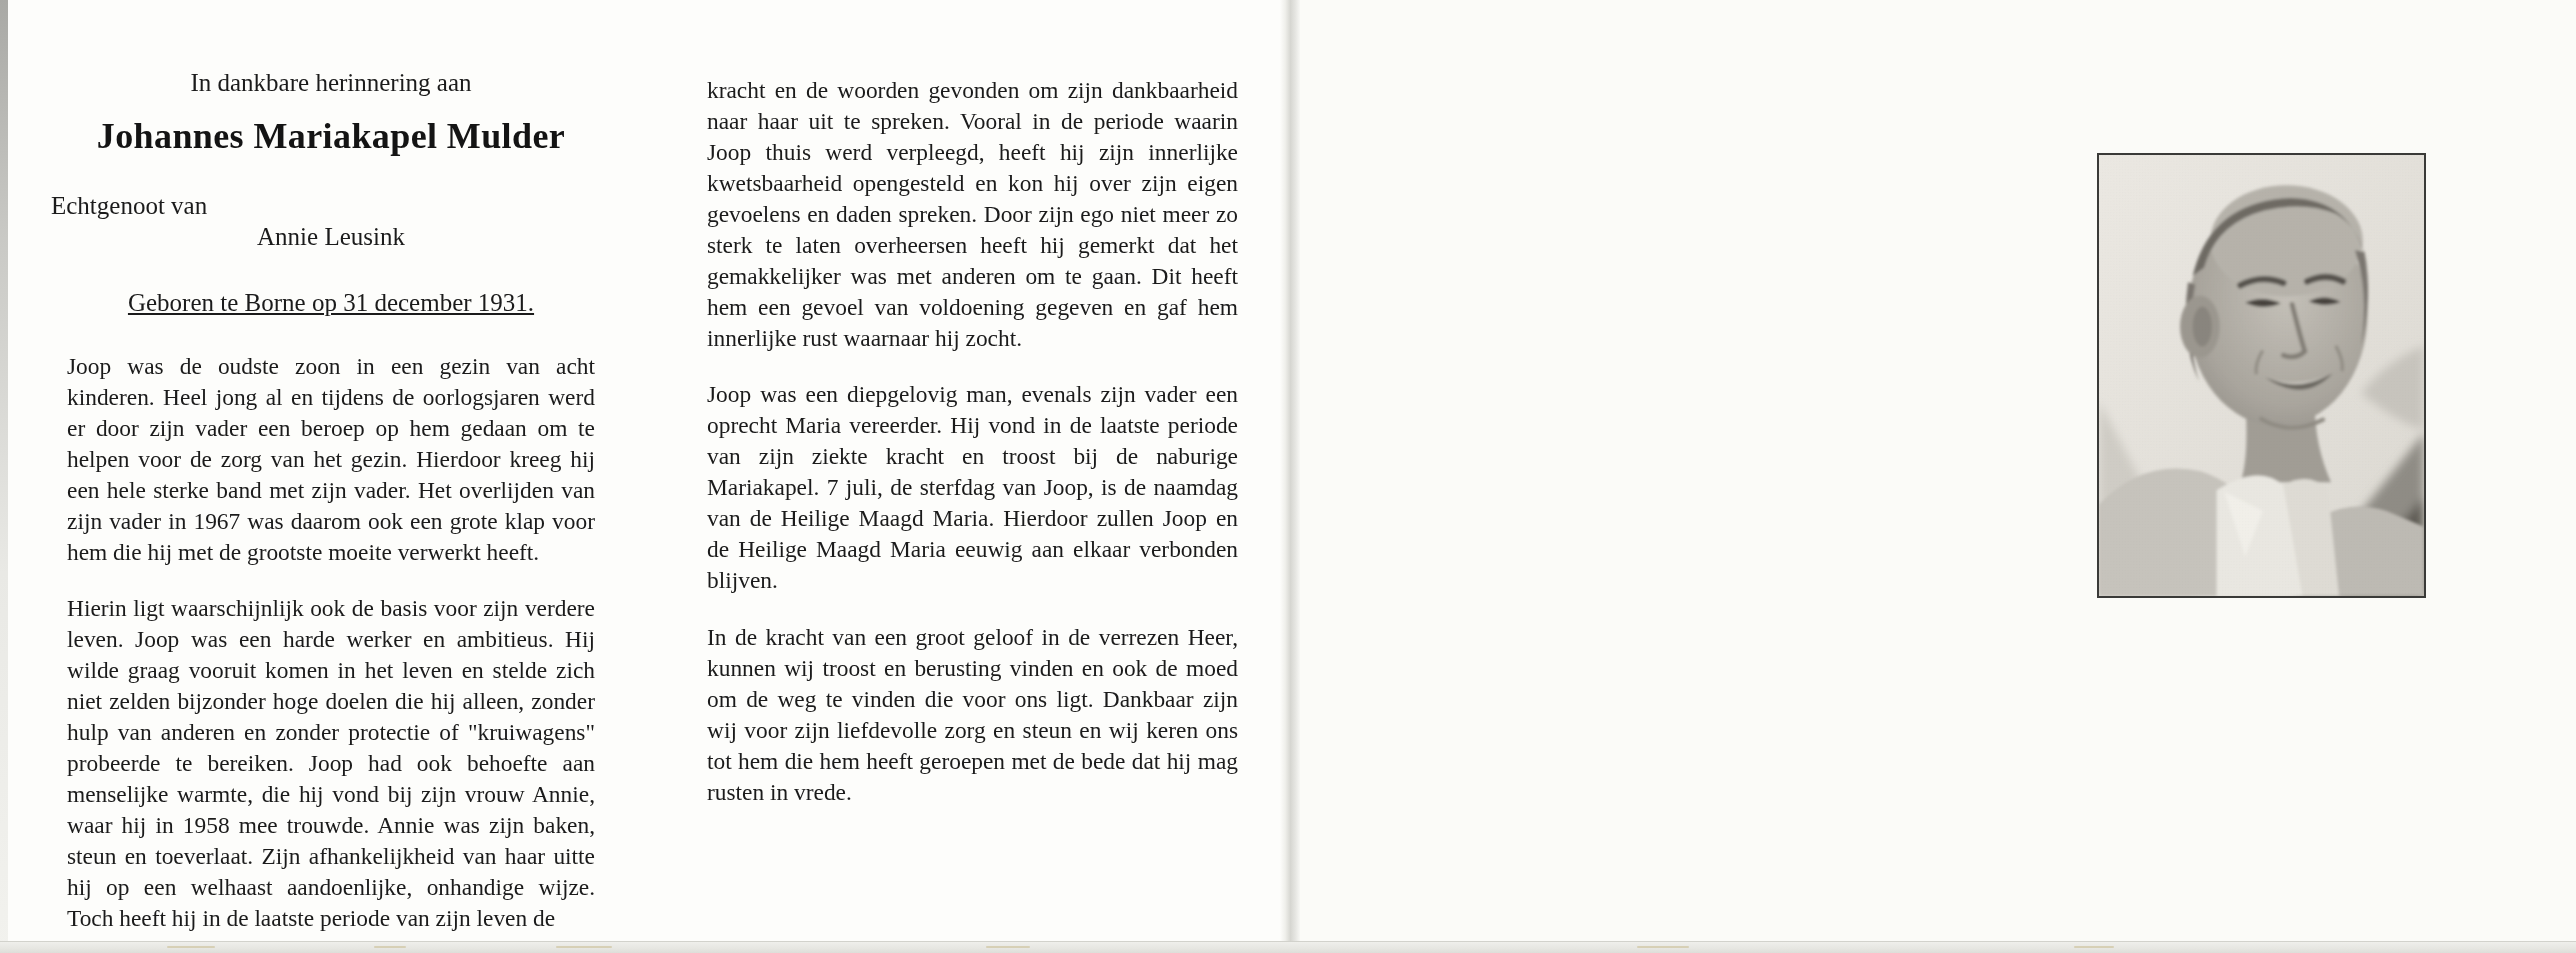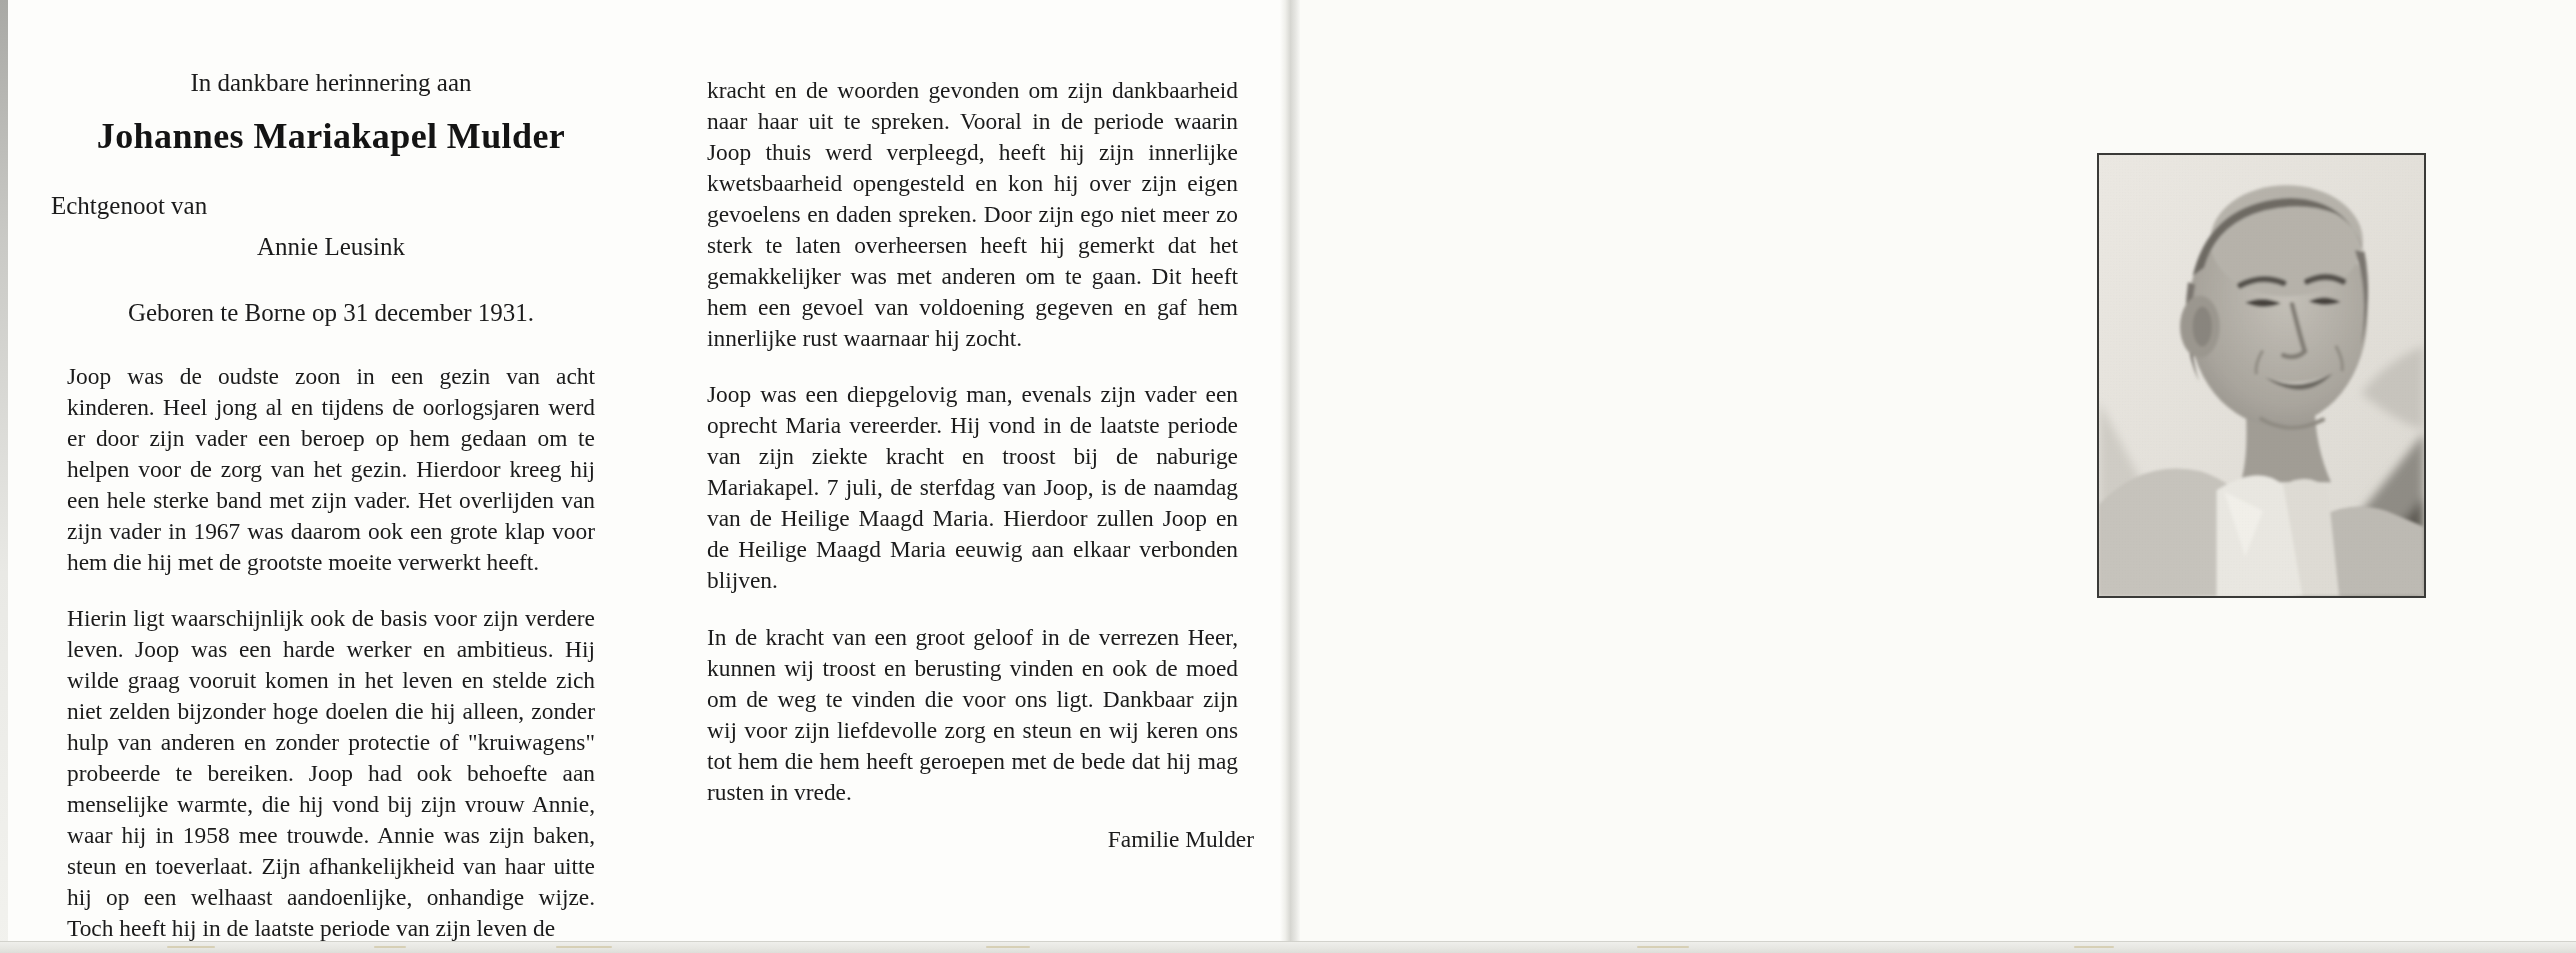--- a/index.html
+++ b/index.html
@@ -40,22 +40,22 @@
   
   .col1{
     position:absolute;left:51px;top:56px;width:560px;
   }
   .intro{ text-align:center;font-size:25px;line-height:31px;margin:11px 0 0 0; }
   .name{
     text-align:center;font-size:36px;line-height:38px;font-weight:700;
     letter-spacing:0.4px;margin:19px 0 0 0;color:#141414;
   }
   .spouse-label{ text-align:left;font-size:25px;line-height:31px;margin:35px 0 0 0; }
-  .spouse-name{ text-align:center;font-size:25px;line-height:31px;margin:10px; }
-  .born{ text-align:center;font-size:25px;line-height:31px;margin:35px 0 0 0; }
+  .spouse-name{ text-align:center;font-size:25px;line-height:31px;margin:0; }
+  .born{ text-align:center;font-size:25px;line-height:31px;margin:35px 0 0 0;text-decoration:underline; }
   .died{ text-align:center;font-size:25px;line-height:31px;margin:0; }
 
   p.body{
     font-size:23.4px;line-height:31px;margin:16px;
     text-align:justify;
   }
   .col1 p.p1{ margin-top:33px; }
   .col1 p.p2{ margin-top:25.4px; }
 
   
@@ -92,21 +92,20 @@
     <div class="spouse-name">Annie Leusink</div>
     <div class="born">Geboren te Borne op 31 december 1931.</div>
     <p class="body p1">Joop was de oudste zoon in een gezin van acht kinderen. Heel jong al en tijdens de oorlogsjaren werd er door zijn vader een beroep op hem gedaan om te helpen voor de zorg van het gezin. Hierdoor kreeg hij een hele sterke band met zijn vader. Het overlijden van zijn vader in 1967 was daarom ook een grote klap voor hem die hij met de grootste moeite verwerkt heeft.</p>
     <p class="body p2">Hierin ligt waarschijnlijk ook de basis voor zijn verdere leven. Joop was een harde werker en ambitieus. Hij wilde graag vooruit komen in het leven en stelde zich niet zelden bijzonder hoge doelen die hij alleen, zonder hulp van anderen en zonder protectie of "kruiwagens" probeerde te bereiken. Joop had ook behoefte aan menselijke warmte, die hij vond bij zijn vrouw Annie, waar hij in 1958 mee trouwde. Annie was zijn baken, steun en toeverlaat. Zijn afhankelijkheid van haar uitte hij op een welhaast aandoenlijke, onhandige wijze. Toch heeft hij in de laatste periode van zijn leven de</p>
   </div>
 
   <div class="col2">
     <p class="body">kracht en de woorden gevonden om zijn dankbaarheid naar haar uit te spreken. Vooral in de periode waarin Joop thuis werd verpleegd, heeft hij zijn innerlijke kwetsbaarheid opengesteld en kon hij over zijn eigen gevoelens en daden spreken. Door zijn ego niet meer zo sterk te laten overheersen heeft hij gemerkt dat het gemakkelijker was met anderen om te gaan. Dit heeft hem een gevoel van voldoening gegeven en gaf hem innerlijke rust waarnaar hij zocht.</p>
     <p class="body">Joop was een diepgelovig man, evenals zijn vader een oprecht Maria vereerder. Hij vond in de laatste periode van zijn ziekte kracht en troost bij de naburige Mariakapel. 7 juli, de sterfdag van Joop,  is de naamdag van de Heilige Maagd Maria. Hierdoor zullen Joop en de Heilige Maagd Maria eeuwig aan elkaar verbonden blijven.</p>
     <p class="body">In de kracht van een groot geloof in de verrezen Heer, kunnen wij troost en berusting vinden en ook de moed om de weg te vinden die voor ons ligt. Dankbaar zijn wij voor zijn liefdevolle zorg en steun en wij keren ons tot hem die hem heeft geroepen met de bede dat hij mag rusten in vrede.</p>
-    <div class="signature">Familie Mulder</div>
   </div>
 
   <div class="photo">
     <svg viewBox="0 0 409 555" preserveAspectRatio="none">
       <defs>
         <filter id="soft">
             <feGaussianBlur stdDeviation="2"></feGaussianBlur>
           </filter>
         <filter id="soft4">
             <feGaussianBlur stdDeviation="6"></feGaussianBlur>

